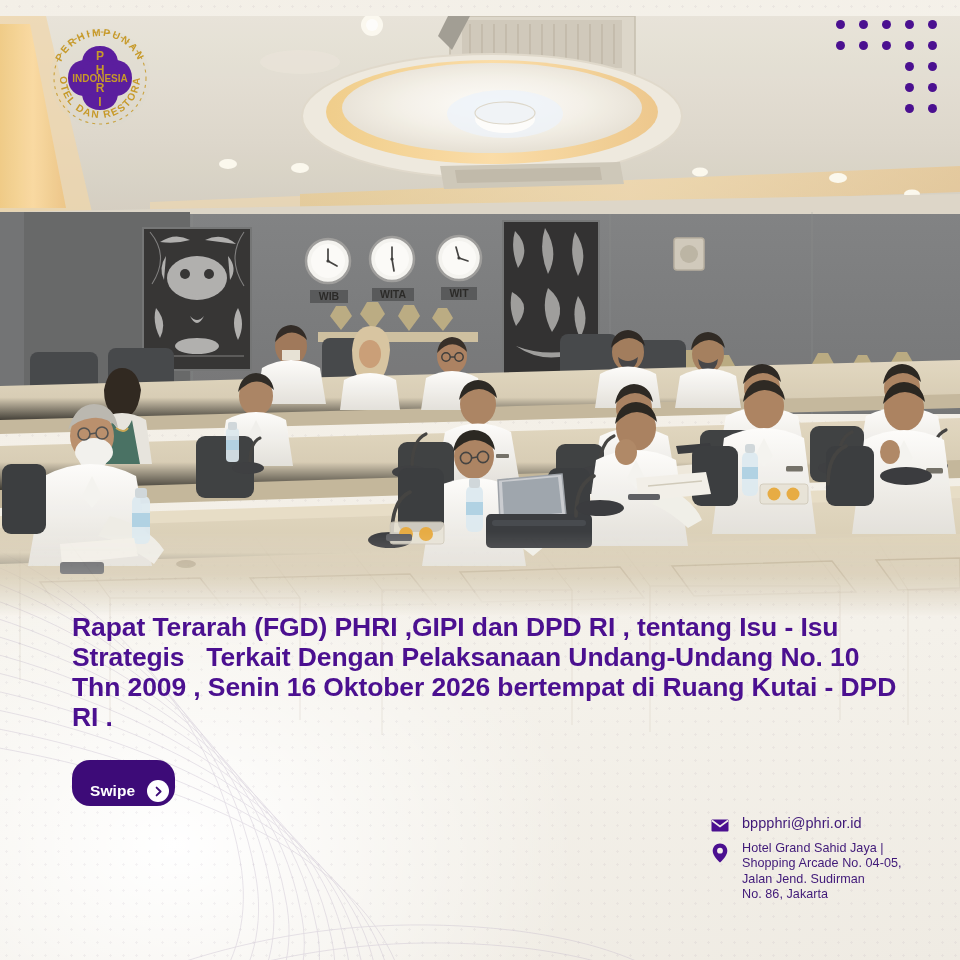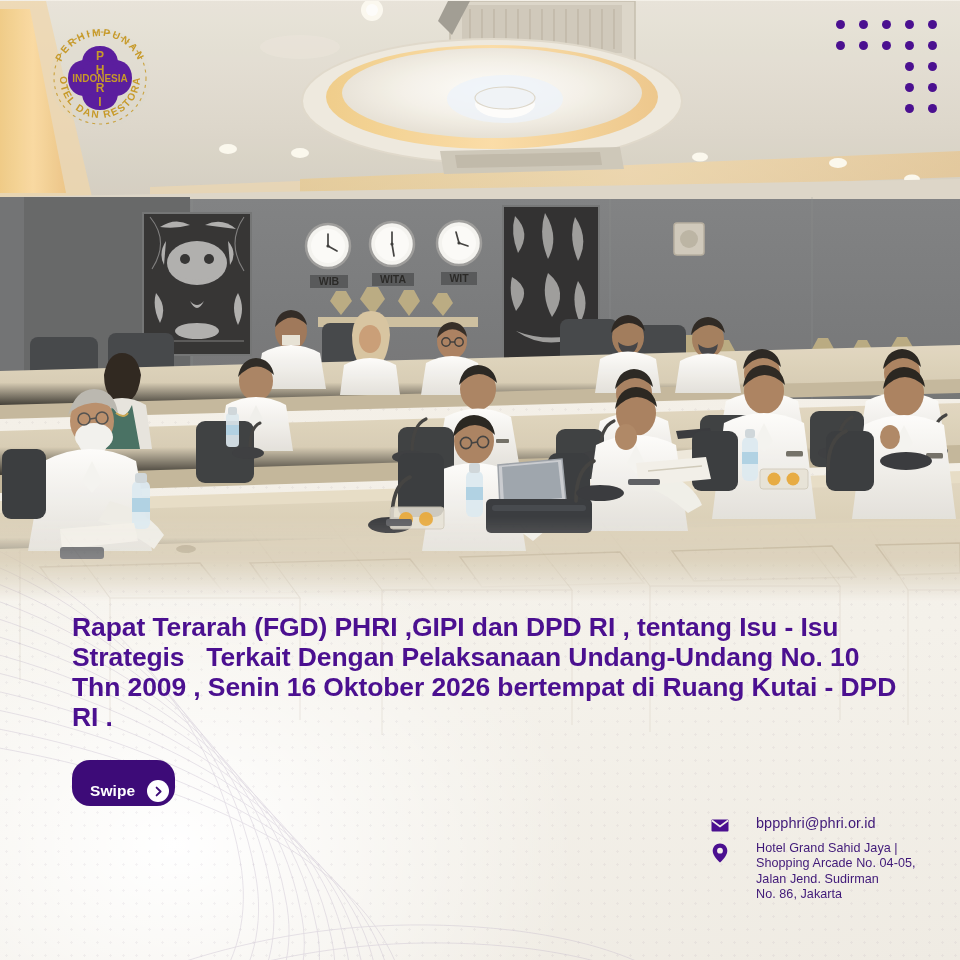--- a/index.html
+++ b/index.html
@@ -46,21 +46,21 @@
     left: -90px;
     bottom: -70px;
     width: 760px;
     height: 640px;
     opacity: .75;
   }
 
   
   .photo {
     position: absolute;
-    left: 0; top: 1px;
+    left: 0; top: 16px;
     width: 960px;
     height: 600px;
     overflow: hidden;
     -webkit-mask-image: linear-gradient(to bottom, #000 0%, #000 86%, rgba(0,0,0,.75) 93%, rgba(0,0,0,0) 100%);
     mask-image: linear-gradient(to bottom, #000 0%, #000 86%, rgba(0,0,0,.75) 93%, rgba(0,0,0,0) 100%);
   }
   .photo svg { display: block; }
 
   
   .logo {
@@ -138,21 +138,21 @@
   .contact {
     position: absolute;
     right: 20px;
     top: 815px;
     width: 230px;
     color: #401a7a;
   }
   .crow {
     display: flex;
     align-items: flex-start;
-    gap: 27px;
+    gap: 13px;
     margin-bottom: 5px;
   }
   .cicon {
     width: 19px;
     height: 19px;
     flex: 0 0 19px;
     display: flex;
     align-items: center;
     justify-content: center;
     margin-top: 1px;

